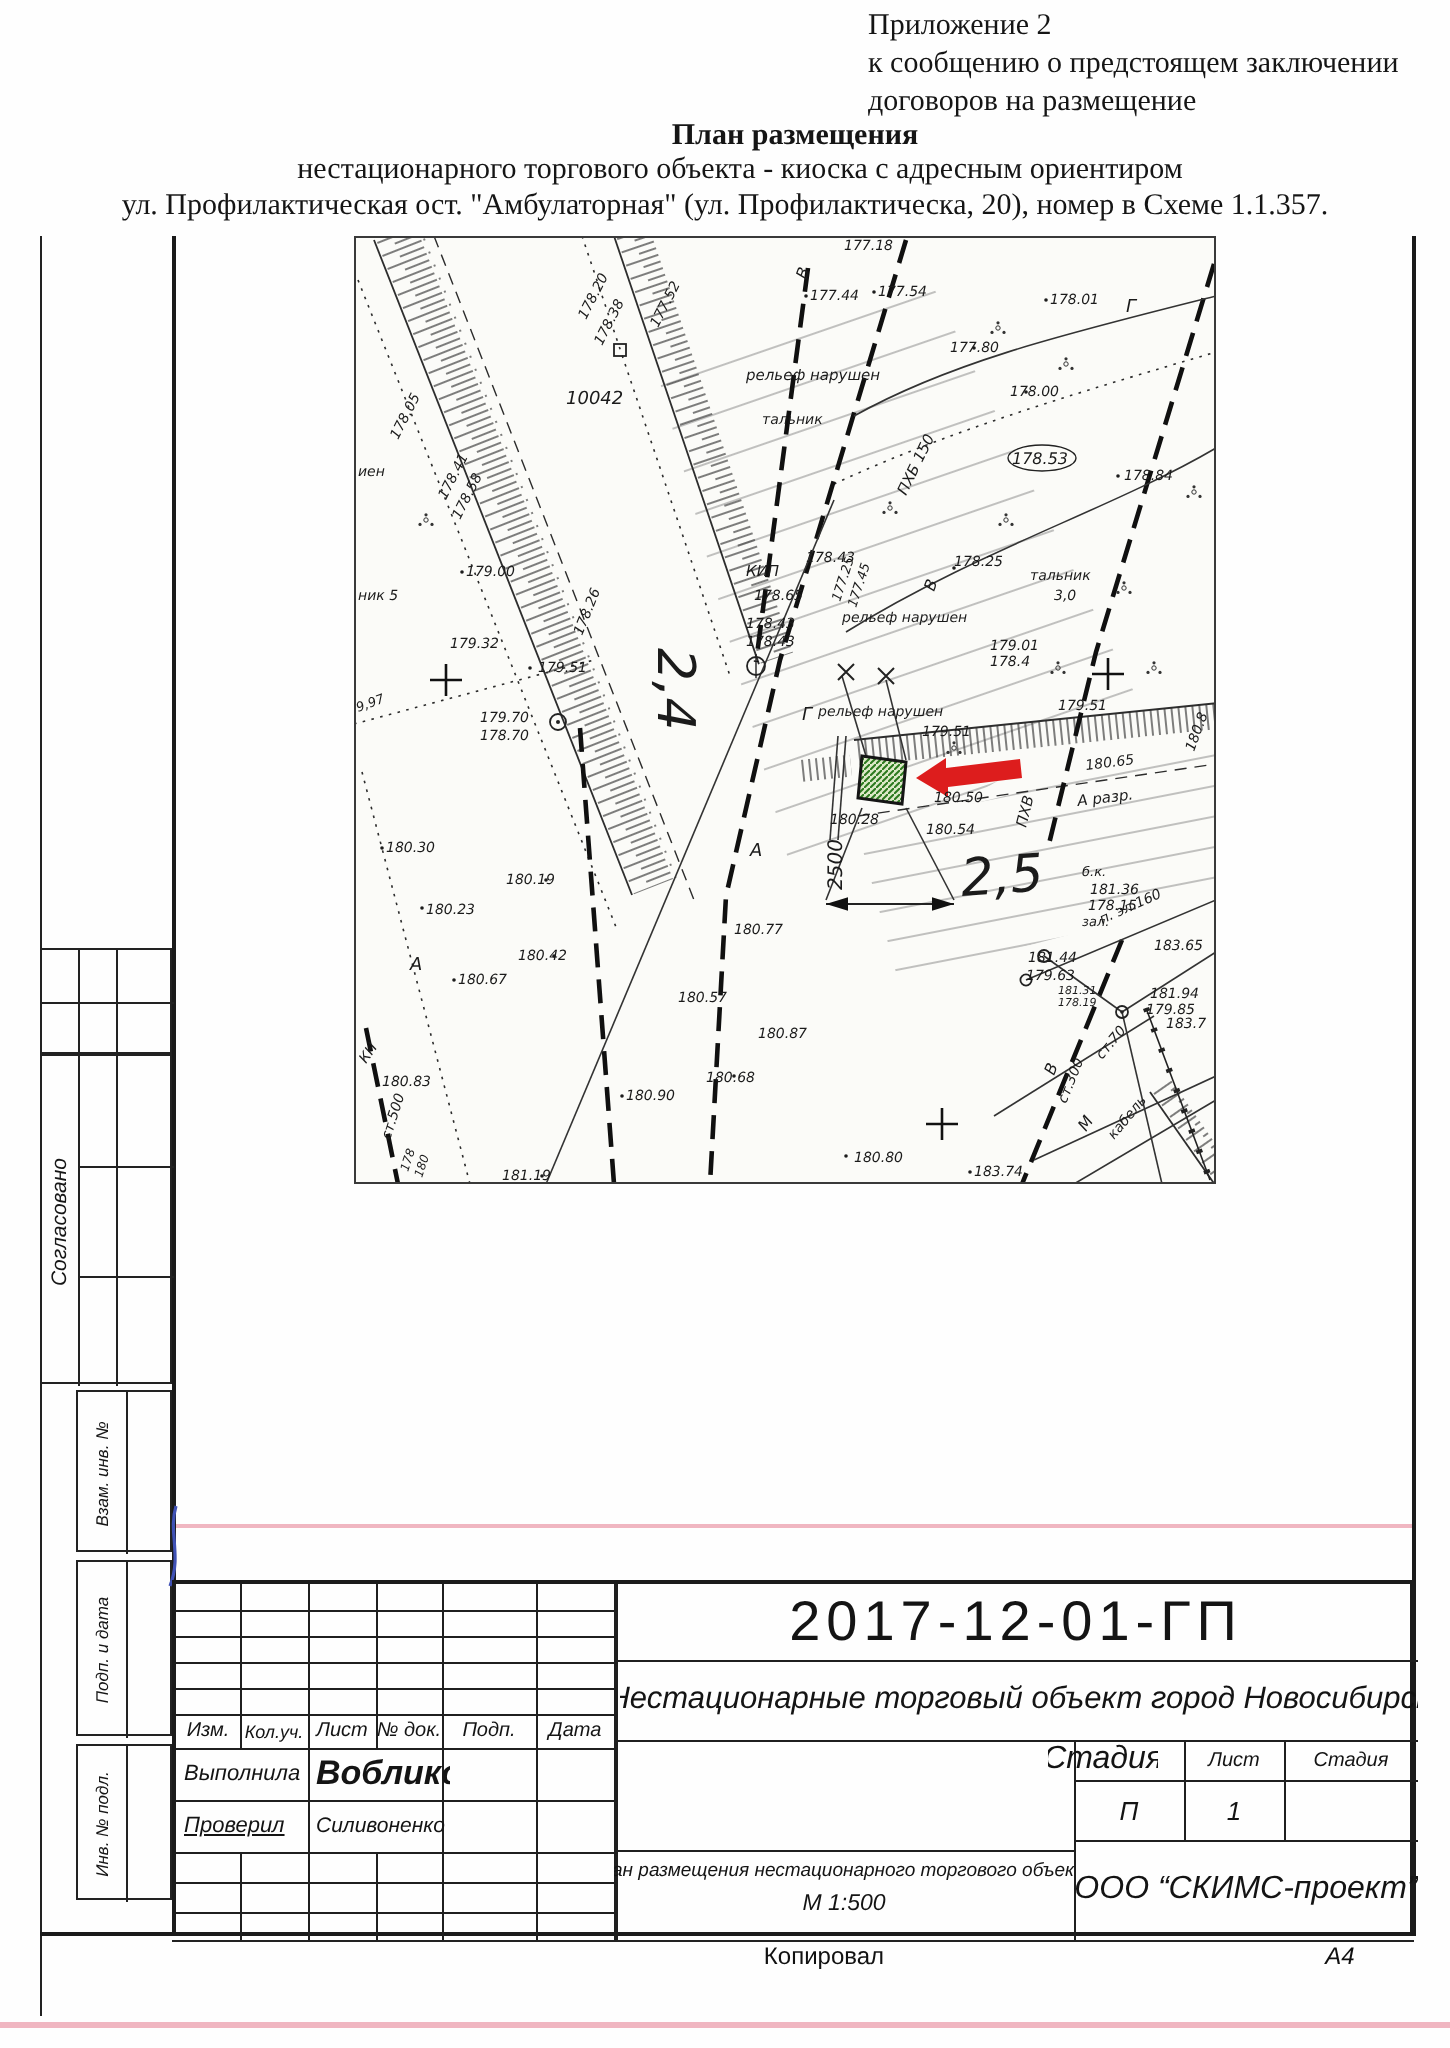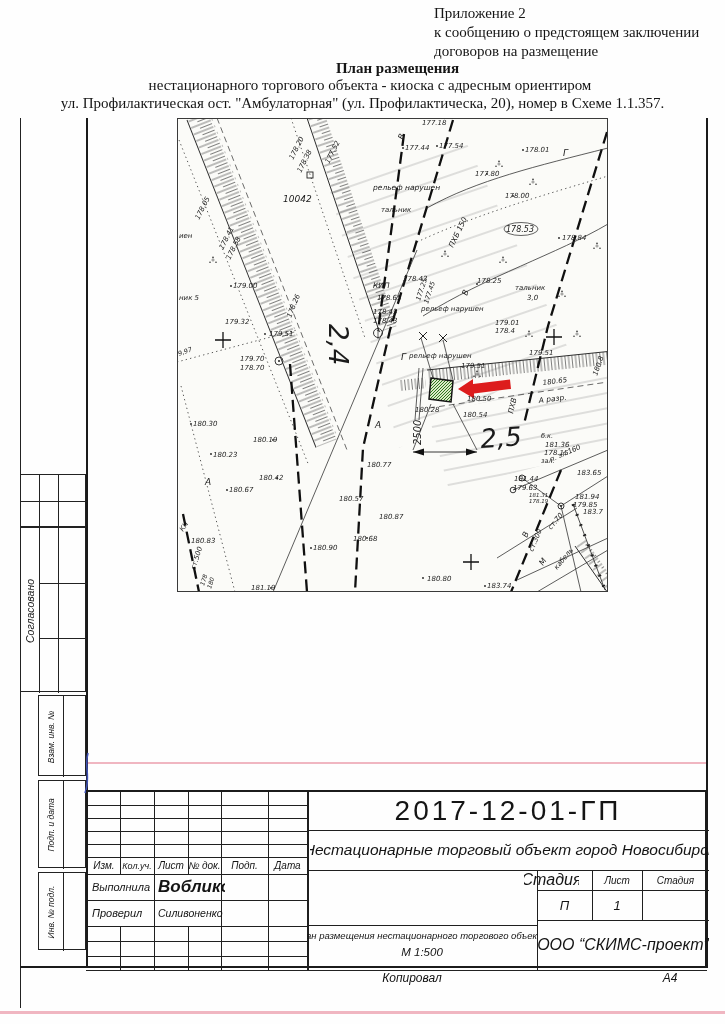--- a/index.html
+++ b/index.html
@@ -380,39 +380,39 @@
 
   <div class="ct" style="left:0;top:65px;width:32px;height:17px;font-size:10px;text-align:right;">Изм.</div>
   <div class="ct" style="left:32px;top:65px;width:34px;height:17px;font-size:9px;">Кол.уч.</div>
   <div class="ct" style="left:66px;top:65px;width:34px;height:17px;font-size:10px;">Лист</div>
   <div class="ct" style="left:100px;top:65px;width:33px;height:17px;font-size:10px;">№ док.</div>
   <div class="ct" style="left:133px;top:65px;width:47px;height:17px;font-size:10px;">Подп.</div>
   <div class="ct" style="left:180px;top:65px;width:39px;height:17px;font-size:10px;">Дата</div>
 
   <div class="ct lt" style="left:0;top:82px;width:66px;height:26px;font-size:11px;">Выполнила</div>
   <div class="ct lt" style="left:66px;top:82px;width:67px;height:26px;font-size:17px;font-weight:bold;">Вобликова</div>
-  <div class="ct lt" style="left:0;top:108px;width:66px;height:26px;font-size:11px;">Проверил</div>
+  <div class="ct lt" style="left:0;top:108px;width:66px;height:26px;font-size:11px;text-decoration:underline;">Проверил</div>
   <div class="ct lt" style="left:66px;top:108px;width:67px;height:26px;font-size:10.5px;">Силивоненко</div>
 
   <div class="ct" style="left:219px;top:0;width:402px;height:38px;font-size:28px;font-style:normal;letter-spacing:3px;">2017-12-01-ГП</div>
 
   <div class="ct" style="left:222px;top:38px;width:399px;height:40px;font-size:15.5px;">Нестационарные торговый объект город Новосибирск</div>
 
   <div class="ct" style="left:436px;top:78px;width:55px;height:20px;font-size:16px;">Стадия</div>
   <div class="ct" style="left:504px;top:78px;width:50px;height:20px;font-size:10px;">Лист</div>
   <div class="ct" style="left:554px;top:78px;width:67px;height:20px;font-size:10px;">Стадия</div>
   <div class="ct" style="left:449px;top:98px;width:55px;height:30px;font-size:13px;">П</div>
   <div class="ct" style="left:504px;top:98px;width:50px;height:30px;font-size:13px;">1</div>
   <div class="ct" style="left:554px;top:98px;width:67px;height:30px;font-size:13px;"></div>
 
   <div class="ct" style="left:219px;top:136px;width:230px;height:14px;font-size:9.5px;">План размещения нестационарного торгового объекта</div>
   <div class="ct" style="left:219px;top:152px;width:230px;height:16px;font-size:11.5px;">М 1:500</div>
 
   <div class="ct" style="left:449px;top:128px;width:172px;height:50px;font-size:16px;">ООО “СКИМС-проект”</div>
 </div>
 
-<div class="abs ctr" style="left:337px;top:971px;width:150px;font-size:12px;font-style:italic;">Копировал</div>
+<div class="abs ctr" style="left:337px;top:971px;width:150px;font-size:12px;">Копировал</div>
 <div class="abs ctr" style="left:650px;top:971px;width:40px;font-size:12px;font-style:italic;">А4</div>
 
 <div class="scanline" style="left:88px;top:762px;width:618px;"></div>
 <div class="scanline" style="left:0;top:1011px;width:725px;height:2.5px;"></div>
 
 </div>
 
 </body></html>

